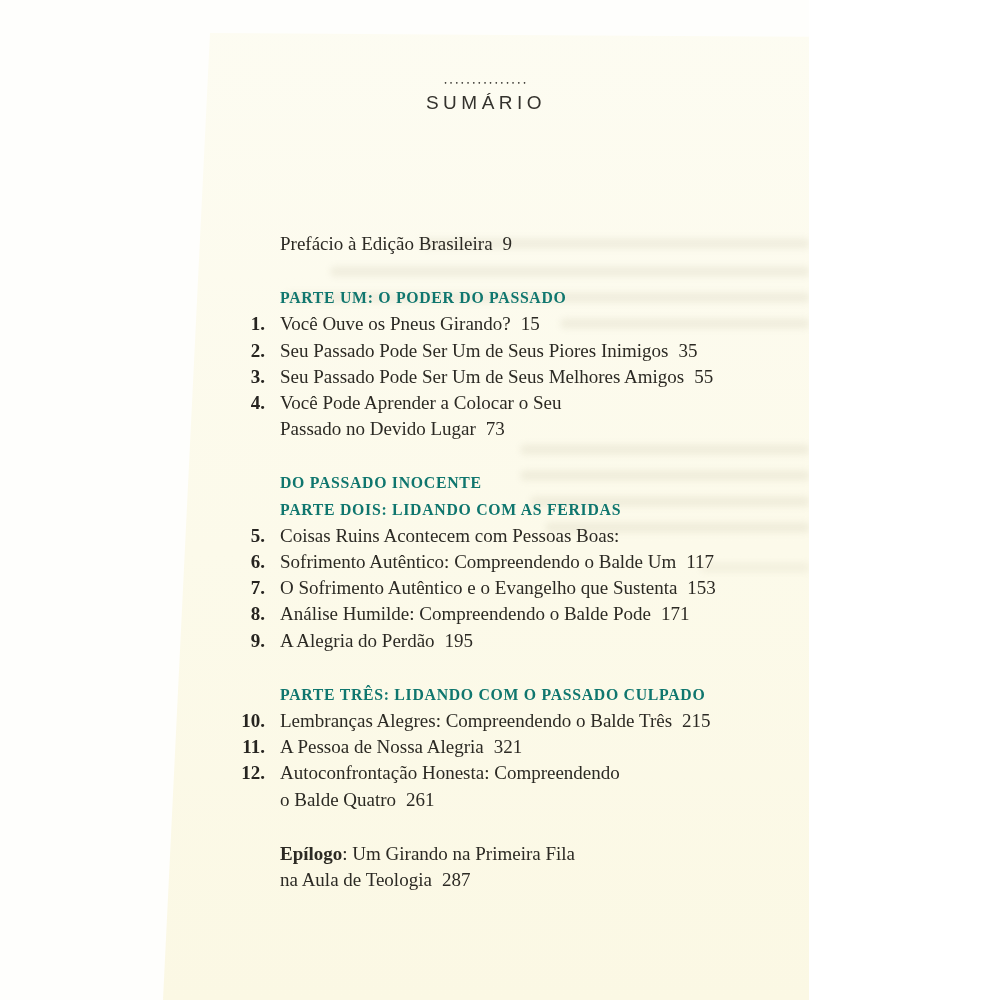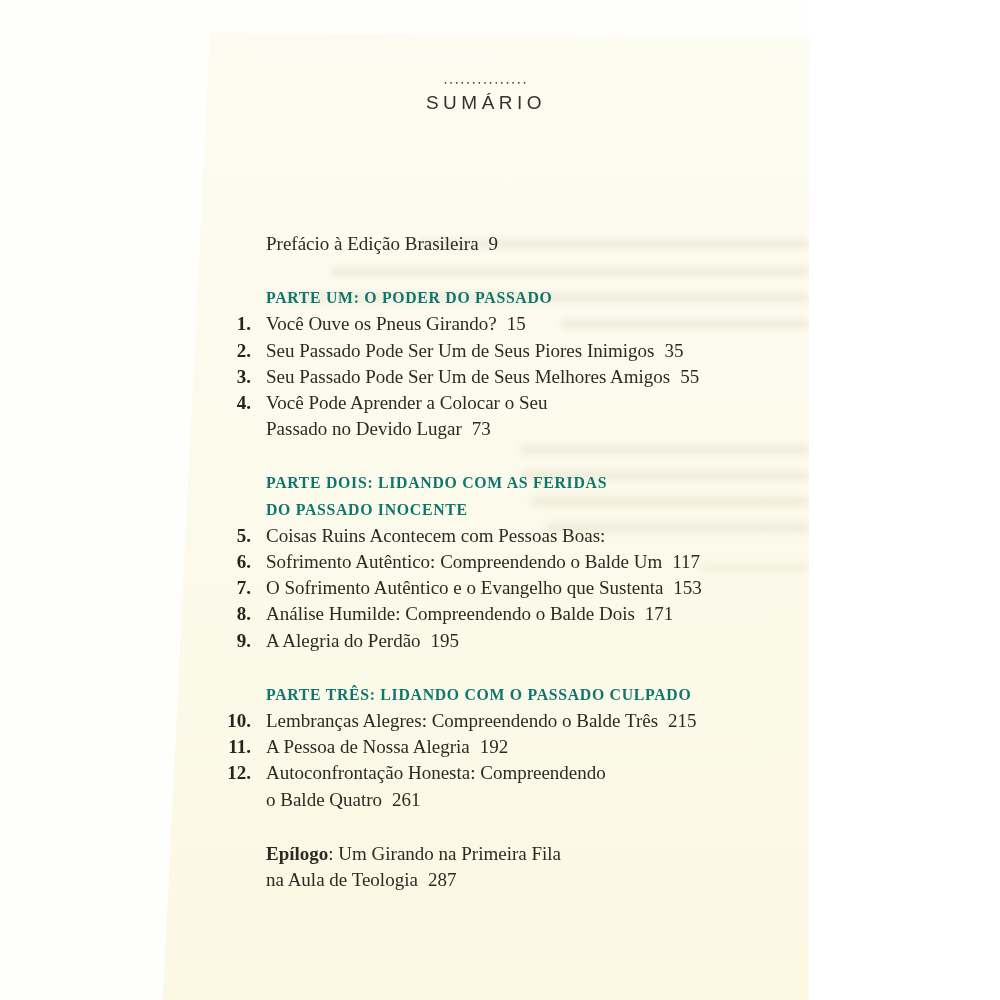--- a/index.html
+++ b/index.html
@@ -27,21 +27,21 @@
     white-space:nowrap;
   }
   .hdr .title {
     margin-top:6px;
     font-family:"Liberation Sans", sans-serif;
     font-size:19px; font-weight:400; letter-spacing:4.5px;
     color:#34322d; white-space:nowrap;
   }
   
   .toc {
-    position:absolute; left:224px; top:231px; width:604px;
+    position:absolute; left:238px; top:231px; width:604px;
     font-size:19px; color:#2c2a24;
   }
   .row { position:relative; padding-left:42px; line-height:26.2px; min-height:26.2px; white-space:nowrap; }
   .num {
     position:absolute; left:0; top:0; width:27px;
     text-align:right; font-weight:700; color:#262420;
   }
   .pg { margin-left:10px; }
   .head {
     font-weight:700; font-size:15.8px; letter-spacing:0.7px;
@@ -93,48 +93,48 @@
     </div>
     <div class="row">
       <span class="num">4.</span><span class="txt">Você Pode Aprender a Colocar o Seu</span>
     </div>
     <div class="row">
       <span class="txt">Passado no Devido Lugar</span><span class="pg">73</span>
     </div>
 
     <div class="gap"></div>
 
+    <div class="row head">DO PASSADO INOCENTE</div>
     <div class="row head">PARTE DOIS: LIDANDO COM AS FERIDAS</div>
-    <div class="row head">DO PASSADO INOCENTE</div>
 
     <div class="row">
       <span class="num">5.</span><span class="txt">Coisas Ruins Acontecem com Pessoas Boas:</span>
     </div>
     <div class="row">
       <span class="num">6.</span><span class="txt">Sofrimento Autêntico: Compreendendo o Balde Um</span><span class="pg">117</span>
     </div>
     <div class="row">
       <span class="num">7.</span><span class="txt">O Sofrimento Autêntico e o Evangelho que Sustenta</span><span class="pg">153</span>
     </div>
     <div class="row">
-      <span class="num">8.</span><span class="txt">Análise Humilde: Compreendendo o Balde Dois</span><span class="pg">171</span>
+      <span class="num">8.</span><span class="txt">Análise Humilde: Compreendendo o Balde Pode</span><span class="pg">171</span>
     </div>
     <div class="row">
       <span class="num">9.</span><span class="txt">A Alegria do Perdão</span><span class="pg">195</span>
     </div>
 
     <div class="gap"></div>
 
     <div class="row head">PARTE TRÊS: LIDANDO COM O PASSADO CULPADO</div>
 
     <div class="row">
       <span class="num">10.</span><span class="txt">Lembranças Alegres: Compreendendo o Balde Três</span><span class="pg">215</span>
     </div>
     <div class="row">
-      <span class="num">11.</span><span class="txt">A Pessoa de Nossa Alegria</span><span class="pg">192</span>
+      <span class="num">11.</span><span class="txt">A Pessoa de Nossa Alegria</span><span class="pg">321</span>
     </div>
     <div class="row">
       <span class="num">12.</span><span class="txt">Autoconfrontação Honesta: Compreendendo</span>
     </div>
     <div class="row">
       <span class="txt">o Balde Quatro</span><span class="pg">261</span>
     </div>
 
     <div class="gap"></div>
 

